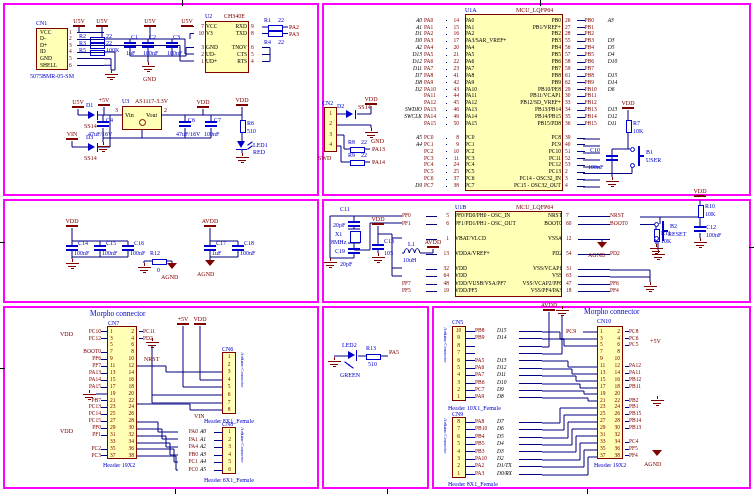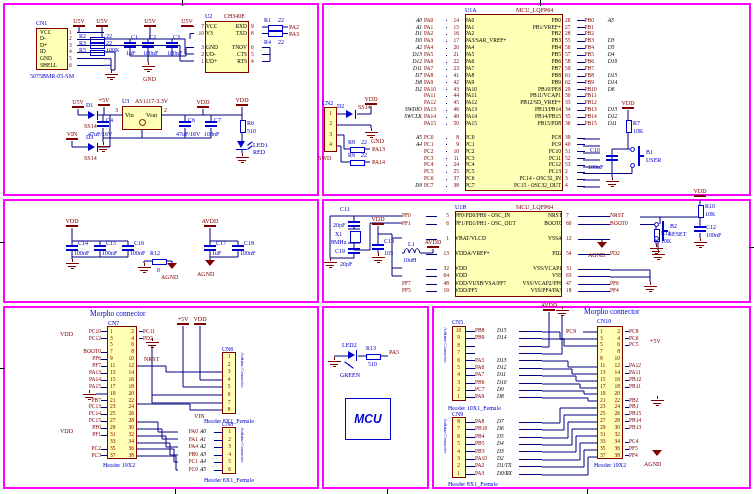--- a/index.html
+++ b/index.html
@@ -1249,23 +1249,20 @@
       <i></i>
     </div>
   <div class="ledh" style="left:348px;top:351px"></div>
   <div class="arw" style="left:344px;top:363px;transform:rotate(215deg)"></div>
   <div class="arw" style="left:348px;top:366px;transform:rotate(215deg)"></div>
   <span class="t ref" style="left:340px;top:372px">GREEN</span>
   <span class="t ref" style="left:366px;top:345px">R13</span>
   <div class="res" style="left:366px;top:353.5px"></div>
   <span class="t val" style="left:368px;top:361px">510</span>
   <span class="t net" style="left:389px;top:349px">PA5</span>
-  <div class="mcu-box" style="left:345px;top:398px;width:44px;height:40px">
-      <span>MCU</span>
-    </div>
 
   <div class="pwr" style="left:537px;top:302px">
       <span>AVDD</span>
       <i class="bar"></i>
     </div>
   <div class="gnd" style="left:555px;top:306px">
       <i></i>
       <i></i>
       <i></i>
     </div>

